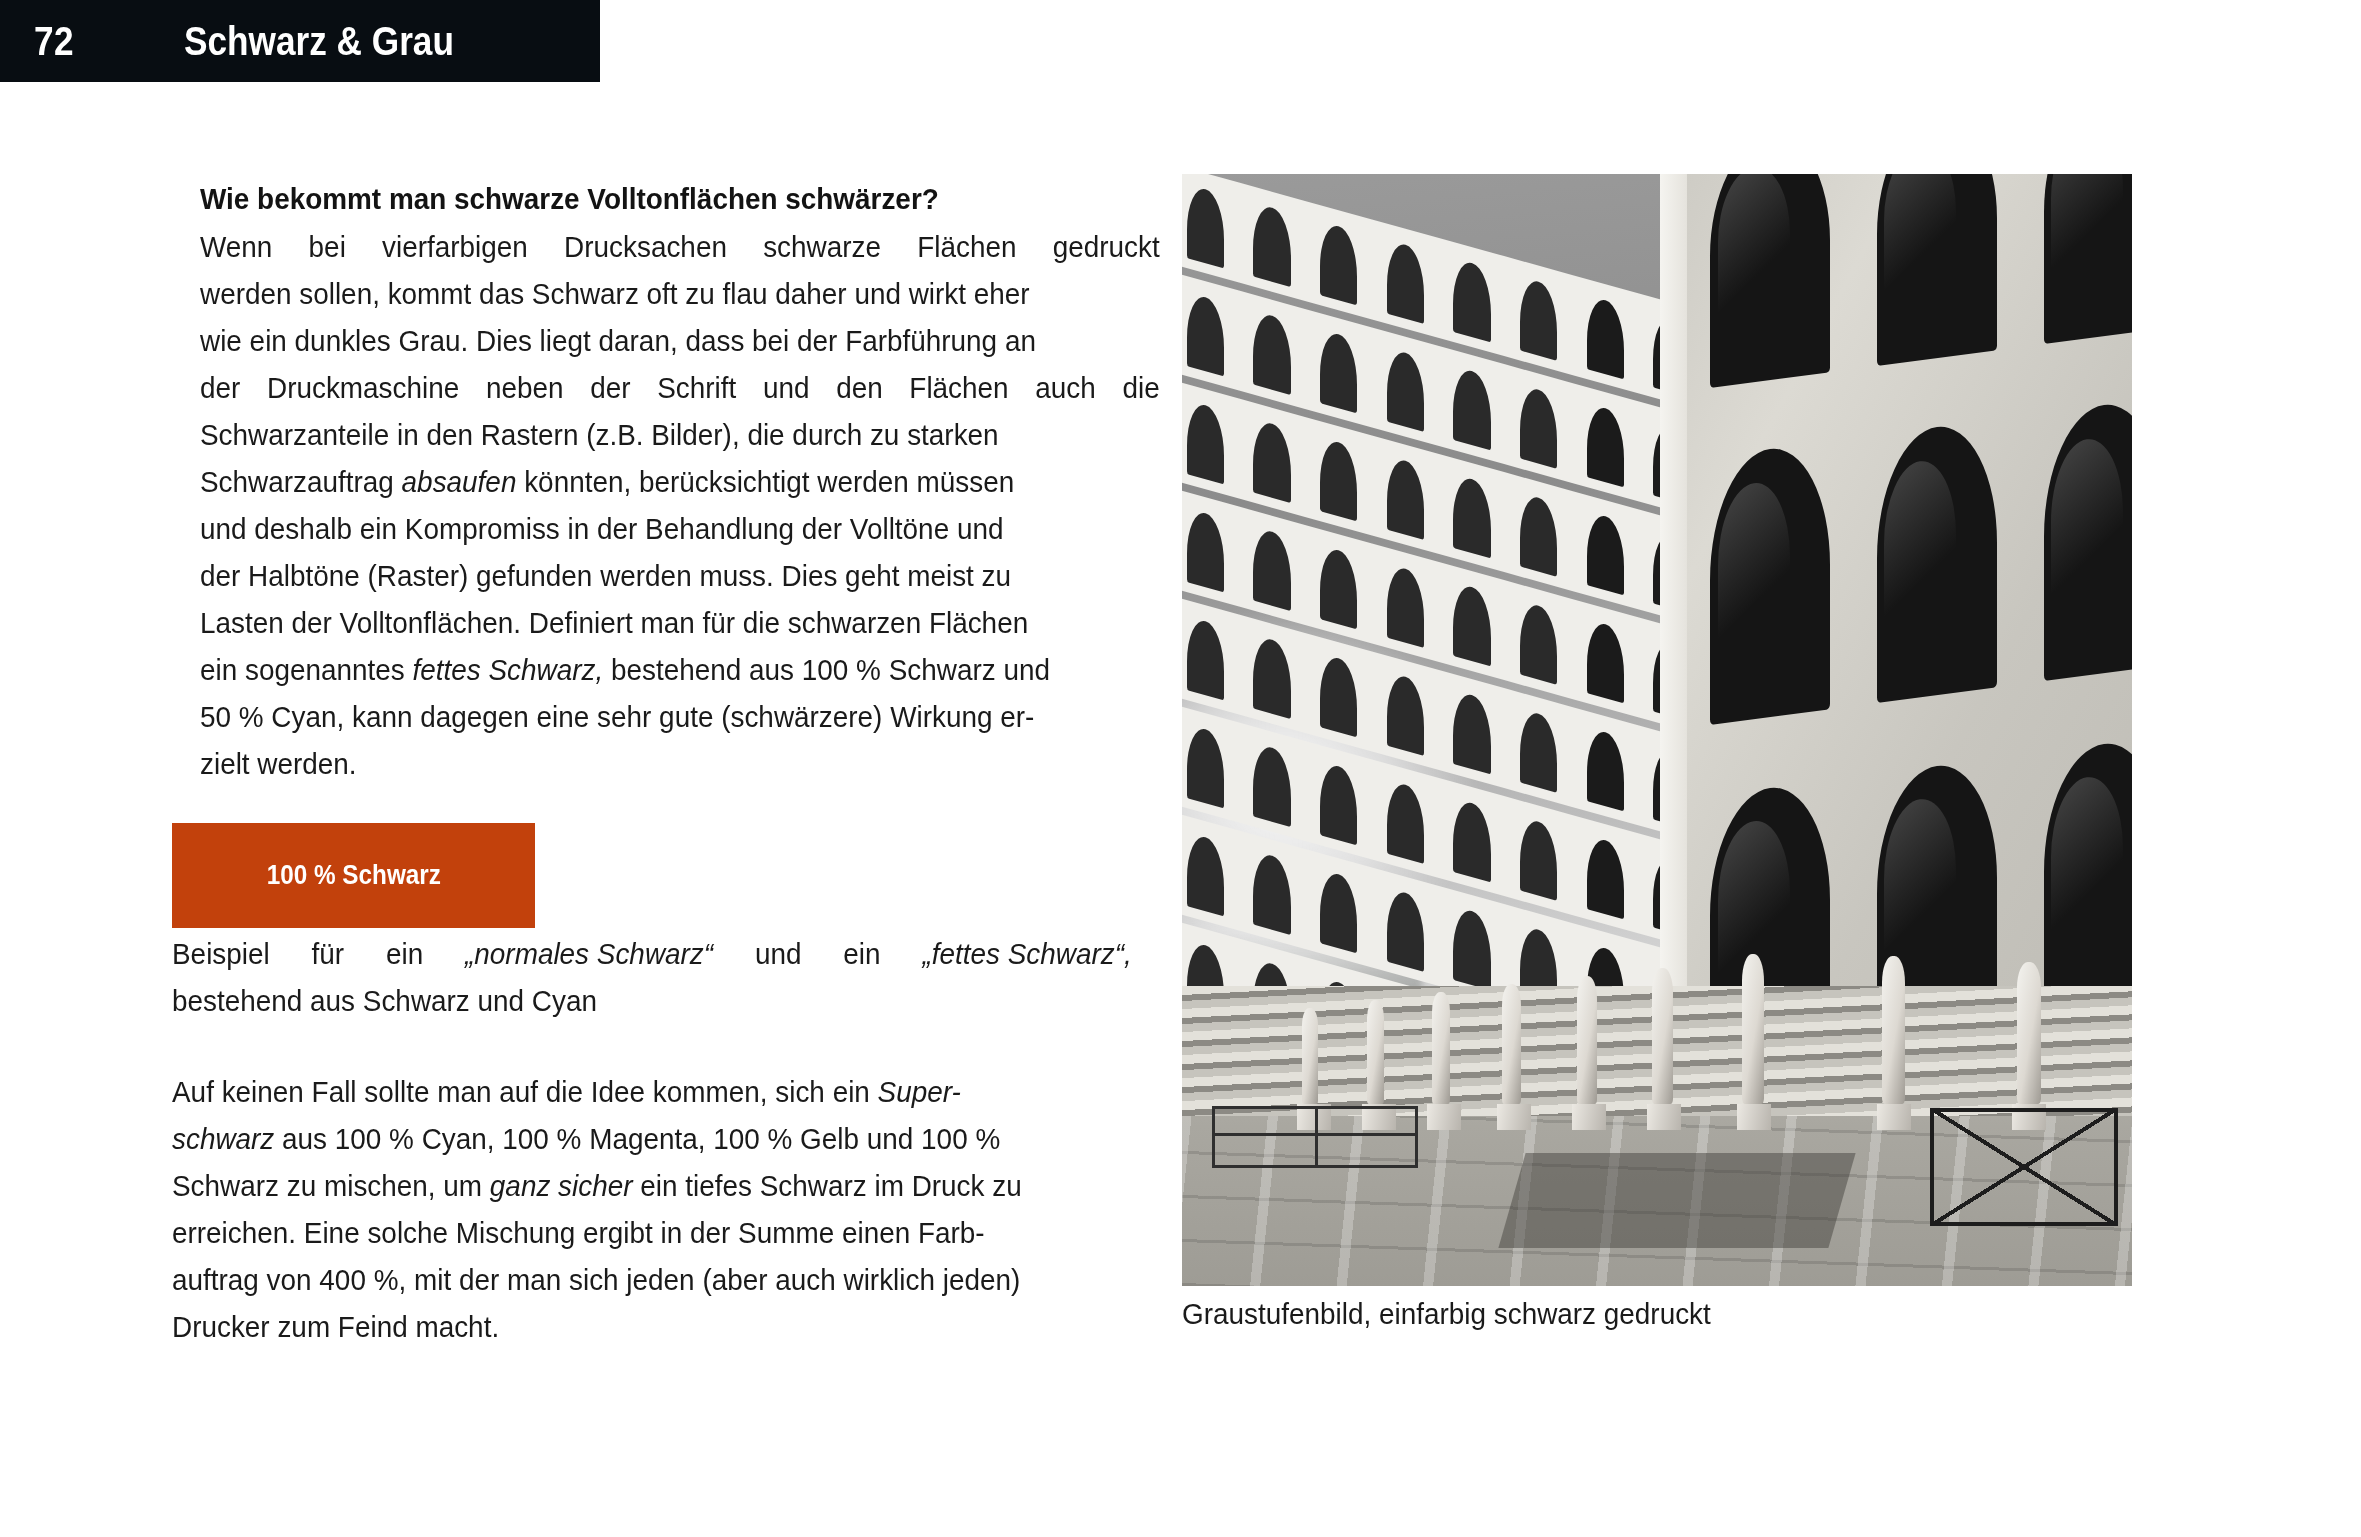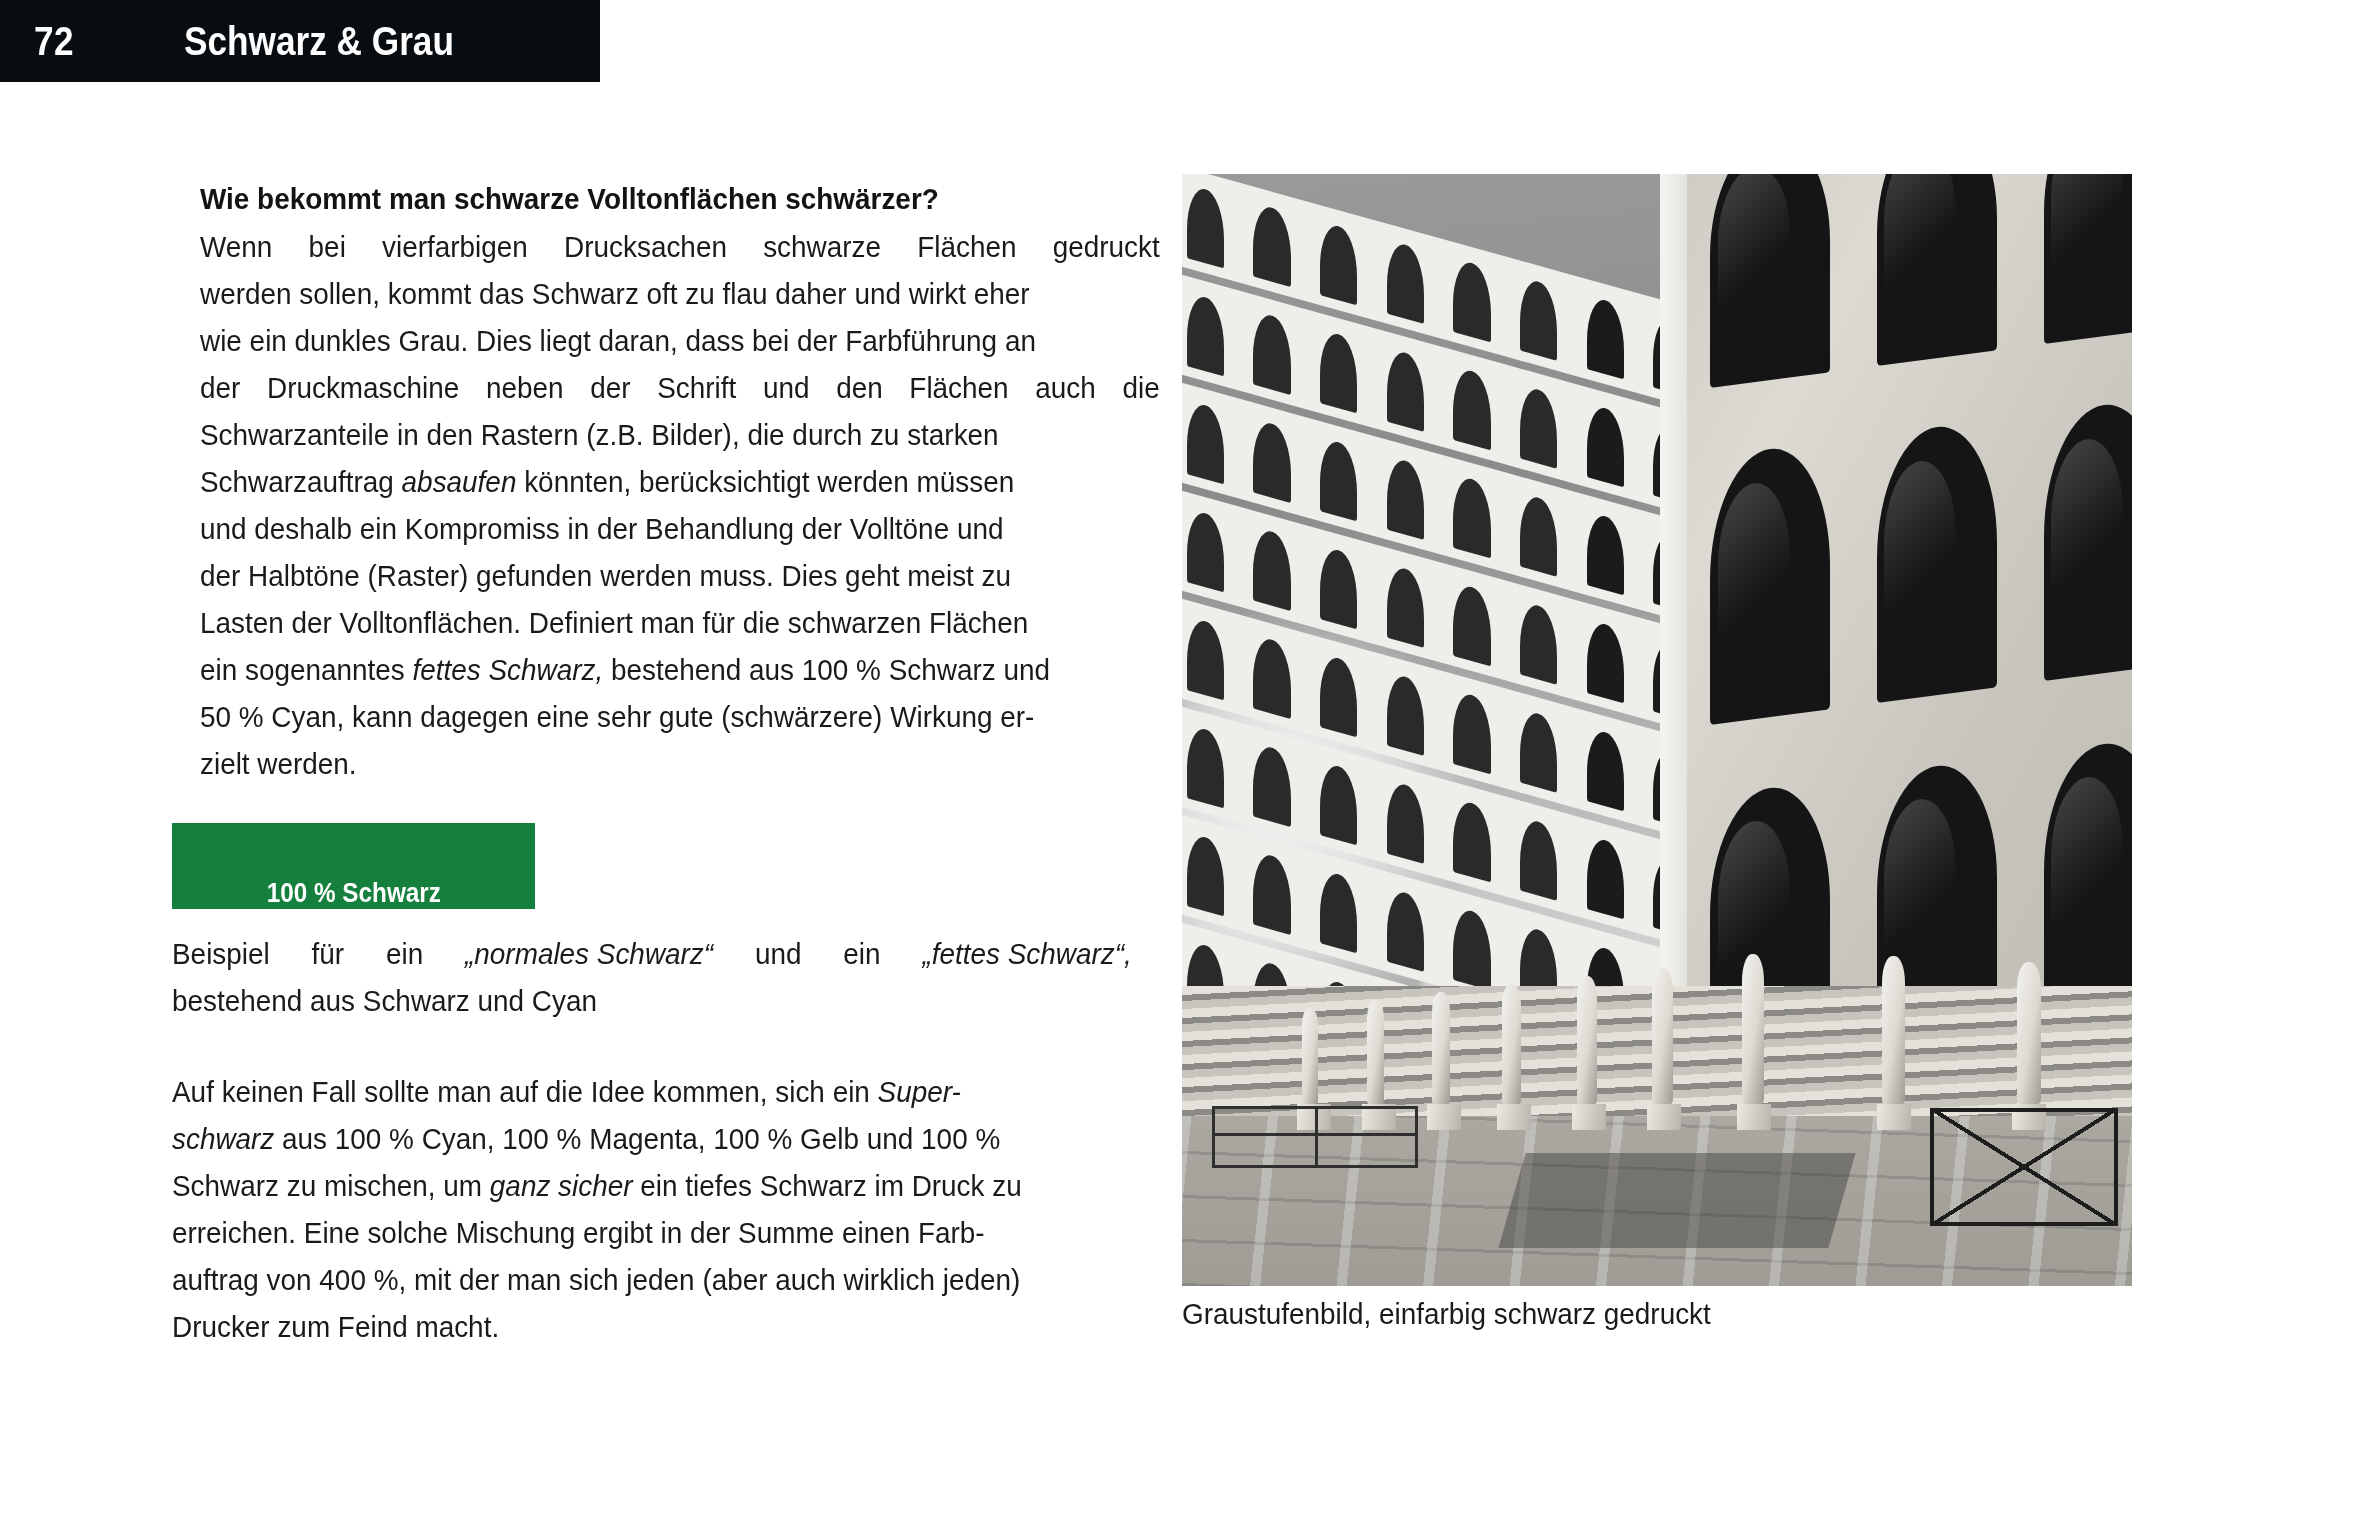--- a/index.html
+++ b/index.html
@@ -90,24 +90,24 @@
 
   
   .bars {
     position: absolute;
     left: 172px;
     top: 823px;
     display: flex;
     gap: 13px;
   }
   .bar {
-    height: 86px;
-    background: #15803d;
+    height: 105px;
+    background: #c2410c;
     display: flex;
-    align-items: flex-end;
+    align-items: center;
     justify-content: center;
     position: relative;
   }
   .bar-a { width: 363px; }
   .bar-b { width: 584px; justify-content: flex-start; }
 
   .bar-label {
     color: #ffffff;
     font-size: 27px;
     font-weight: 700;

